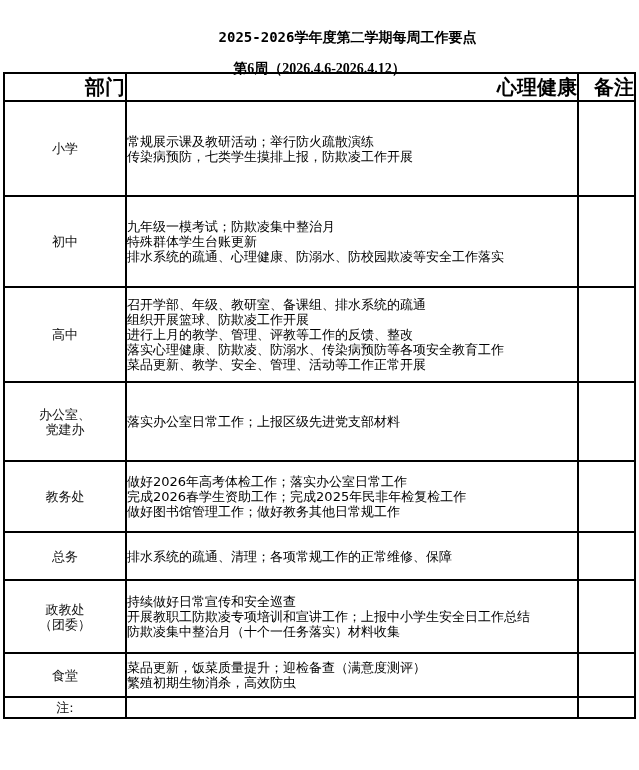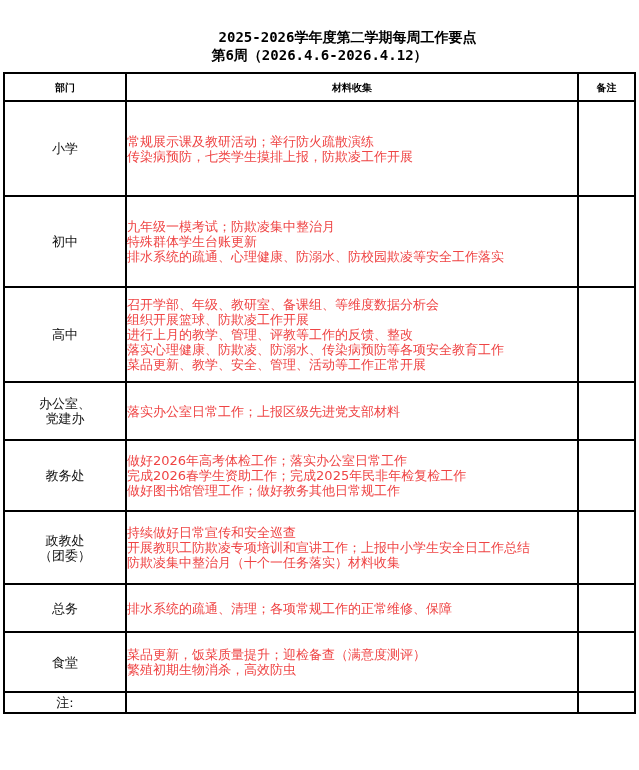--- a/index.html
+++ b/index.html
@@ -7,56 +7,56 @@
     width: 639px; height: 770px; position: relative; overflow: hidden;
     font-family: "DejaVu Sans", "Liberation Sans", sans-serif;
     color: #000;
   }
   .title {
     position: absolute; left: 0; width: 639px; text-align: center;
     font-family: "DejaVu Sans Mono", "Liberation Mono", monospace;
     font-weight: bold; font-size: 14px; line-height: 17px;
   }
   .title.t1 { top: 29px; padding-left: 28px; }
-  .title.t2 { top: 47px; }
+  .title.t2 { top: 60px; font-family: Liberation Serif, serif; }
   table.sheet {
     position: absolute; left: 3px; top: 72px;
     width: 631px; border-collapse: collapse; table-layout: fixed;
   }
   table.sheet td, table.sheet th {
     border: 2px solid #000; padding: 0; vertical-align: middle;
     font-size: 13px; line-height: 15px; font-weight: normal;
   }
-  table.sheet th { font-weight: bold; font-size: 10px; text-align: center; }
+  table.sheet th { font-weight: bold; font-size: 20px; text-align: right; }
   col.c-dept { width: 122px; }
   col.c-content { width: 452px; }
   col.c-note { width: 57px; }
   td.dept { text-align: center; color: #111; }
-  td.content { padding-left: 4px; color: #ef4444; }
+  td.content { padding-left: 4px; color: #000000; }
   td.content .line { display: block; white-space: nowrap; }
   td.content .line.wrap { white-space: normal; }
   td.note { }
   .dept-line { display: block; }
 </style>
 </head>
 <body>
 
 <div class="title t1">2025-2026学年度第二学期每周工作要点</div>
 <div class="title t2">第6周（2026.4.6-2026.4.12）</div>
 
 <table class="sheet">
   <colgroup>
     <col class="c-dept">
       <col class="c-content">
       <col class="c-note">
   </colgroup>
   <thead>
     <tr style="height:28px">
       <th>部门</th>
-      <th>材料收集</th>
+      <th>心理健康</th>
       <th>备注</th>
     </tr>
   </thead>
   <tbody>
 
     <tr style="height:95px">
       <td class="dept">
         <span class="dept-line">小学</span>
       </td>
       <td class="content">
@@ -76,30 +76,30 @@
         <span class="line">排水系统的疏通、心理健康、防溺水、防校园欺凌等安全工作落实</span>
       </td>
       <td class="note"></td>
     </tr>
 
     <tr style="height:95px">
       <td class="dept">
         <span class="dept-line">高中</span>
       </td>
       <td class="content">
-        <span class="line">召开学部、年级、教研室、备课组、等维度数据分析会</span>
+        <span class="line">召开学部、年级、教研室、备课组、排水系统的疏通</span>
         <span class="line">组织开展篮球、防欺凌工作开展</span>
         <span class="line">进行上月的教学、管理、评教等工作的反馈、整改</span>
         <span class="line">落实心理健康、防欺凌、防溺水、传染病预防等各项安全教育工作</span>
         <span class="line">菜品更新、教学、安全、管理、活动等工作正常开展</span>
       </td>
       <td class="note"></td>
     </tr>
 
-    <tr style="height:58px">
+    <tr style="height:79px">
       <td class="dept">
         <span class="dept-line">办公室、</span>
         <span class="dept-line">党建办</span>
       </td>
       <td class="content">
         <span class="line">落实办公室日常工作；上报区级先进党支部材料</span>
       </td>
       <td class="note"></td>
     </tr>
 
@@ -108,44 +108,44 @@
         <span class="dept-line">教务处</span>
       </td>
       <td class="content">
         <span class="line">做好2026年高考体检工作；落实办公室日常工作</span>
         <span class="line">完成2026春学生资助工作；完成2025年民非年检复检工作</span>
         <span class="line">做好图书馆管理工作；做好教务其他日常规工作</span>
       </td>
       <td class="note"></td>
     </tr>
 
+    <tr style="height:48px">
+      <td class="dept">
+        <span class="dept-line">总务</span>
+      </td>
+      <td class="content">
+        <span class="line">排水系统的疏通、清理；各项常规工作的正常维修、保障</span>
+      </td>
+      <td class="note"></td>
+    </tr>
+
     <tr style="height:73px">
       <td class="dept">
         <span class="dept-line">政教处</span>
         <span class="dept-line">（团委）</span>
       </td>
       <td class="content">
         <span class="line">持续做好日常宣传和安全巡查</span>
         <span class="line wrap">开展教职工防欺凌专项培训和宣讲工作；上报中小学生安全日工作总结</span>
         <span class="line">防欺凌集中整治月（十个一任务落实）材料收集</span>
       </td>
       <td class="note"></td>
     </tr>
 
-    <tr style="height:48px">
-      <td class="dept">
-        <span class="dept-line">总务</span>
-      </td>
-      <td class="content">
-        <span class="line">排水系统的疏通、清理；各项常规工作的正常维修、保障</span>
-      </td>
-      <td class="note"></td>
-    </tr>
-
-    <tr style="height:60px">
+    <tr style="height:44px">
       <td class="dept">
         <span class="dept-line">食堂</span>
       </td>
       <td class="content">
         <span class="line">菜品更新，饭菜质量提升；迎检备查（满意度测评）</span>
         <span class="line">繁殖初期生物消杀，高效防虫</span>
       </td>
       <td class="note"></td>
     </tr>
 

